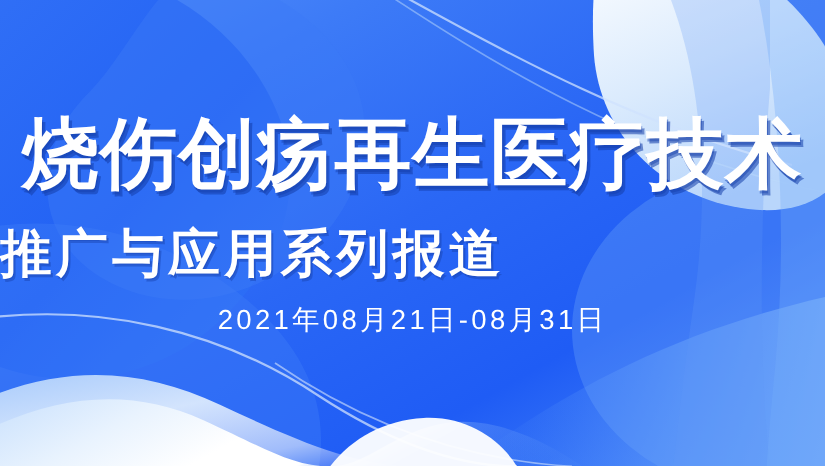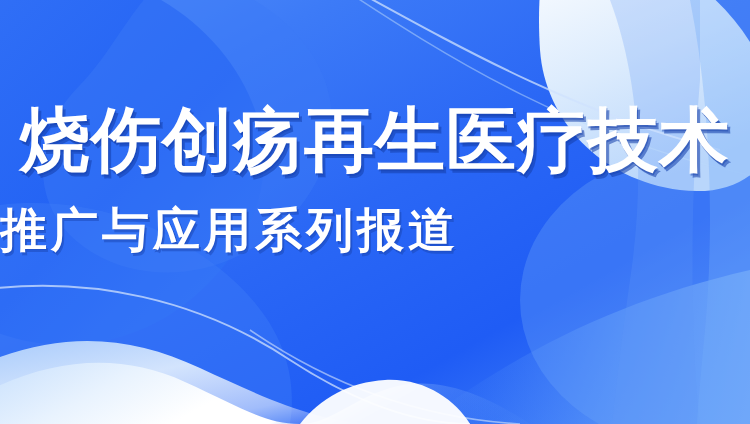--- a/index.html
+++ b/index.html
@@ -157,15 +157,16 @@
 
     <path d="M690,0 C710,100 715,220 705,330 C700,380 698,410 697,424
              L750,424 L750,0 Z" fill="#74abfa" opacity="0.35"></path>
   </svg>
 
   <div class="text-layer">
     <div id="main-title">烧伤创疡再生医疗技术</div>
 
     <div id="sub-title">推广与应用系列报道</div>
 
+    <div id="date-line">2021年08月21日-08月31日</div>
   </div>
 
 </div>
 
 </body></html>

